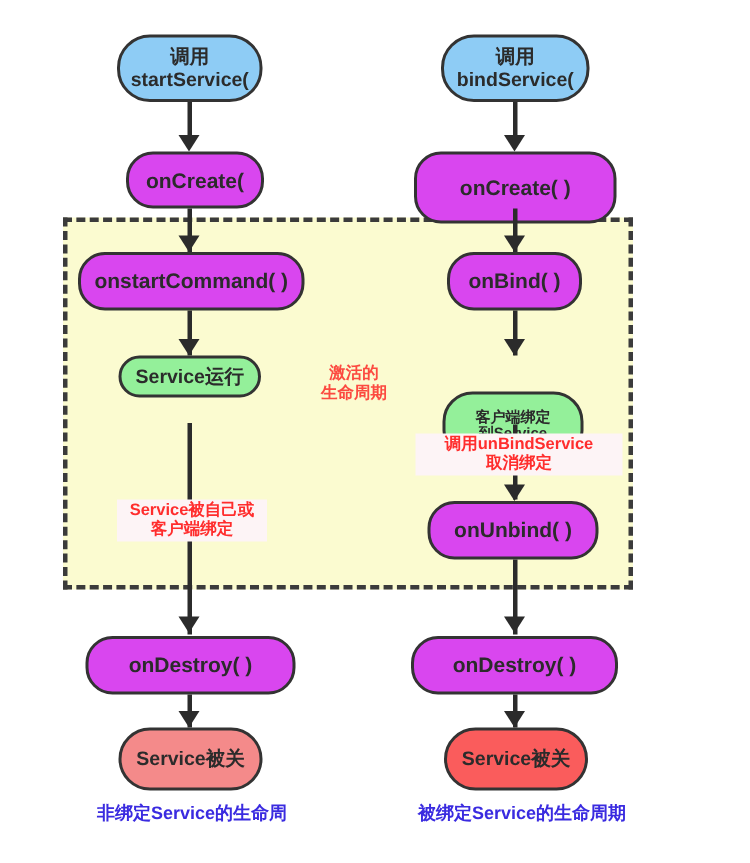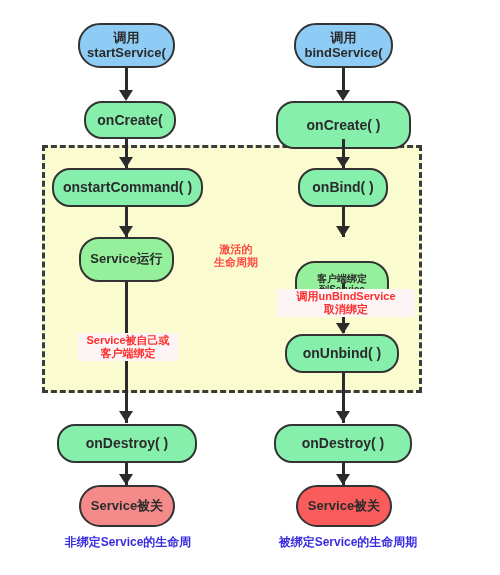--- a/index.html
+++ b/index.html
@@ -28,21 +28,21 @@
     justify-content:center;
     text-align:center;
     border:2.5px solid #333333;
     color:#2b2b2b;
     font-weight:bold;
     line-height:1.15;
     letter-spacing:0px;
     white-space:pre-line;
   }
   .n-blue   {background:#8ECCF5;border-radius:22px;}
-  .n-orange {background:#86efac;border-radius:18px;}
+  .n-orange {background:#d946ef;border-radius:18px;}
   .n-green  {background:#94F09A;border-radius:20px;}
   .n-pink   {background:#F48A8A;border-radius:22px;}
   .n-red    {background:#FA5C5C;border-radius:22px;}
 
   
   .conn{position:absolute;background:#2b2b2b;width:3px;}
   .arrowhead{
     position:absolute;
     width:0;height:0;
     border-left:7px solid transparent;
@@ -81,21 +81,21 @@
   <div class="node n-orange" style="left:84px;top:101px;width:92px;height:38px;font-size:14px;">onCreate(</div>
 
   <div class="conn" style="left:125px;top:139px;height:30px;"></div>
   <div class="arrowhead" style="left:119px;top:157px;"></div>
 
   <div class="node n-orange" style="left:52px;top:168px;width:151px;height:39px;font-size:14px;">onstartCommand( )</div>
 
   <div class="conn" style="left:125px;top:207px;height:30px;"></div>
   <div class="arrowhead" style="left:119px;top:226px;"></div>
 
-  <div class="node n-green" style="left:79px;top:237px;width:95px;height:45px;font-size:13px;">Service运行</div>
+  <div class="node n-green" style="left:79px;top:237px;width:95px;height:28px;font-size:13px;">Service运行</div>
 
   <div class="conn" style="left:125px;top:282px;height:141px;"></div>
   <div class="arrowhead" style="left:119px;top:411px;"></div>
 
   <div class="annot annot-red-bg" style="left:78px;top:333px;width:96px;font-size:11px;padding:1px 2px;">Service被自己或
 客户端绑定</div>
 
   <div class="node n-orange" style="left:57px;top:424px;width:140px;height:39px;font-size:14px;">onDestroy( )</div>
 
   <div class="conn" style="left:125px;top:463px;height:22px;"></div>

